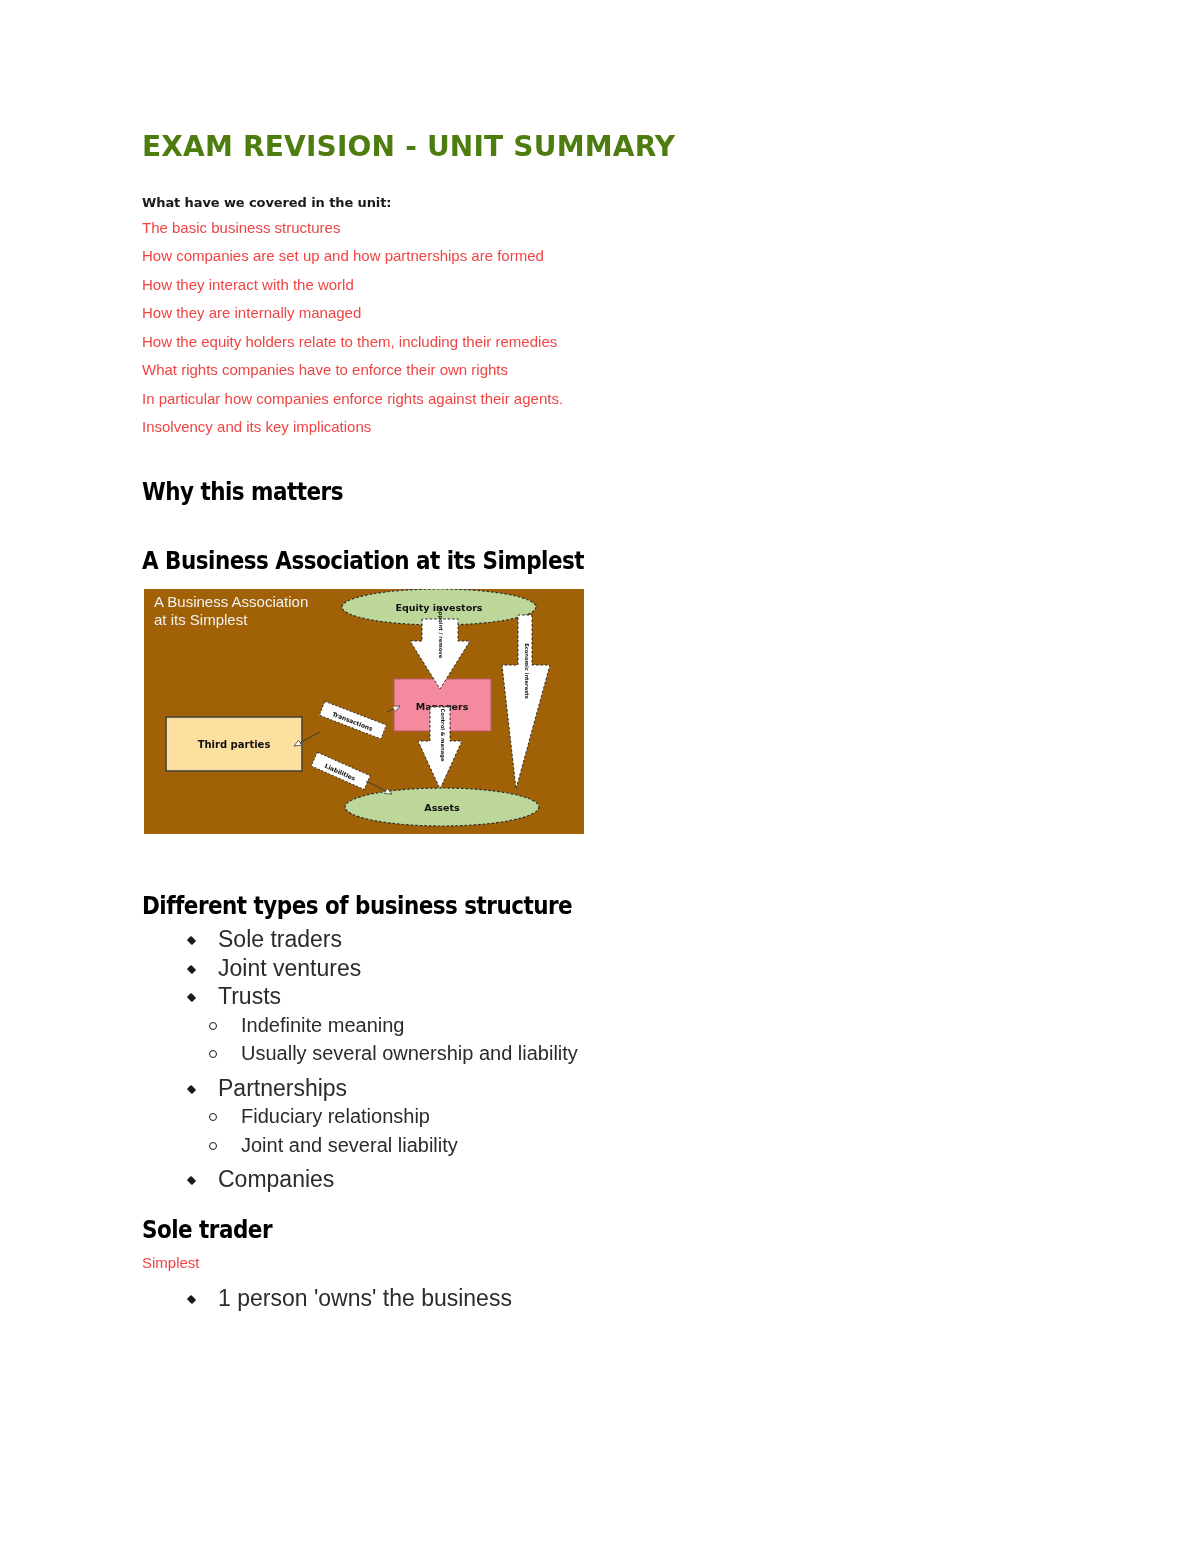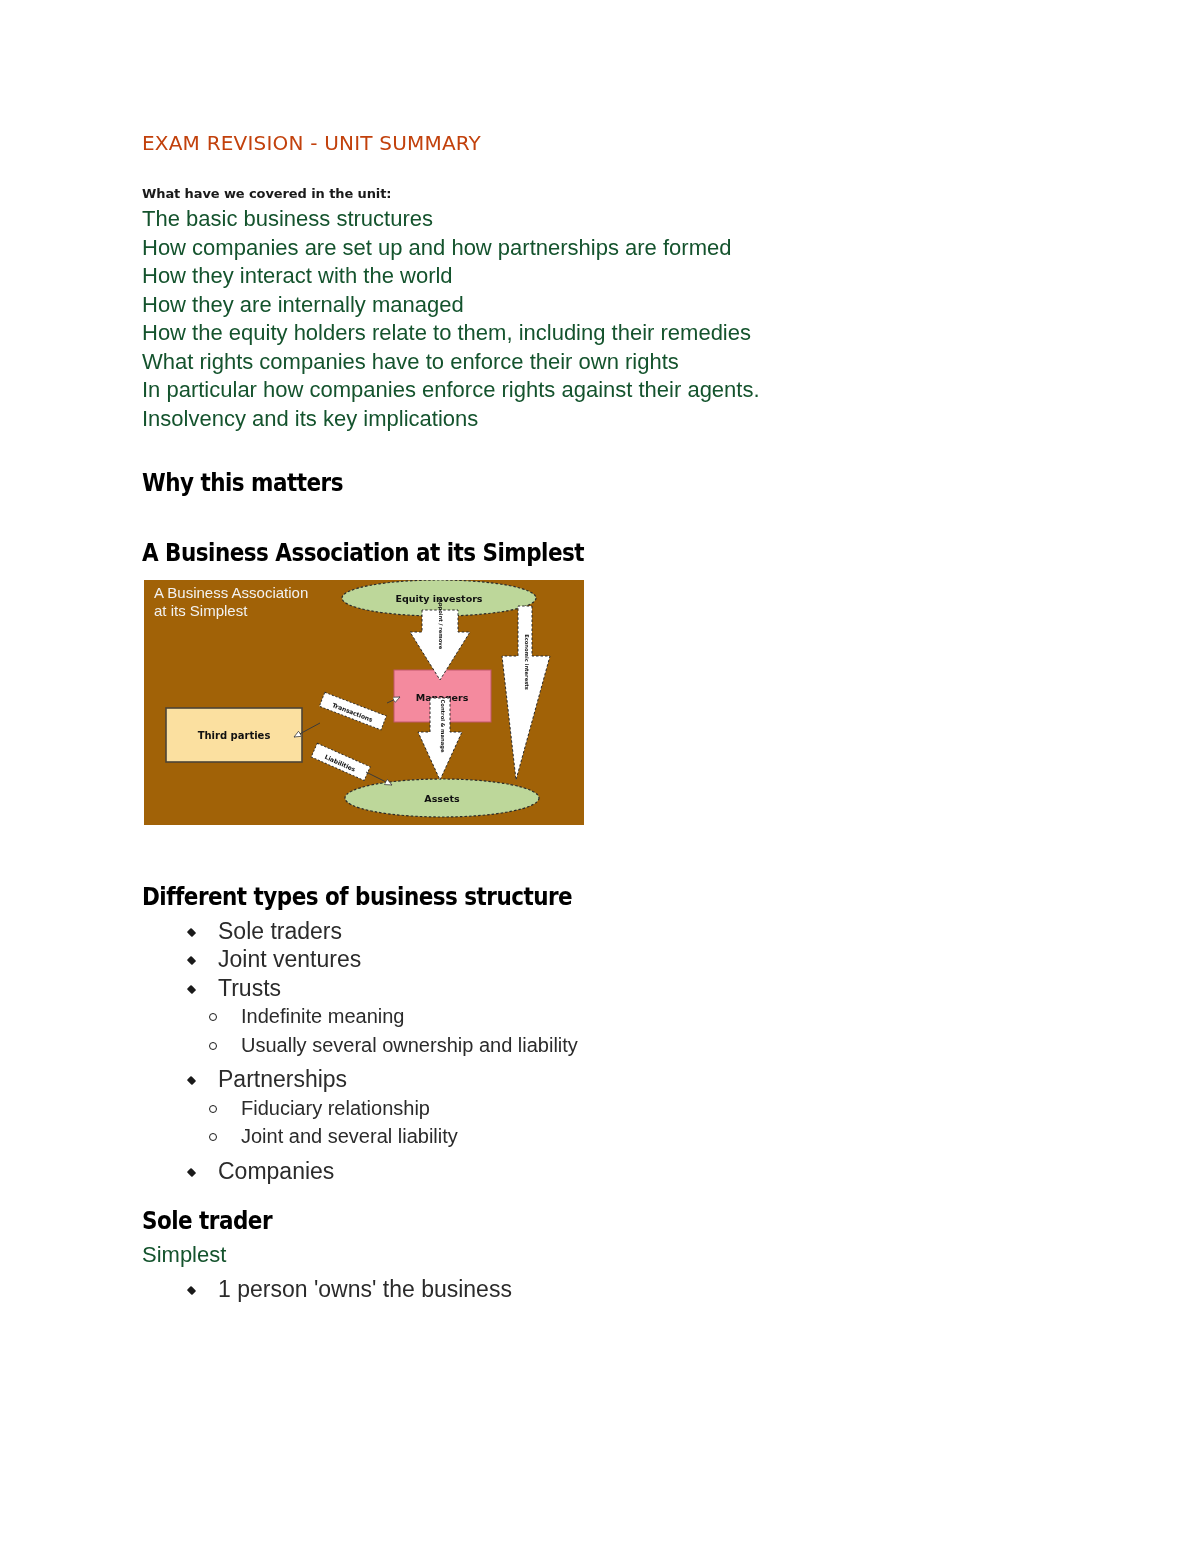--- a/index.html
+++ b/index.html
@@ -27,41 +27,41 @@
   .content {
     position: absolute;
     left: 142px;
     top: 132px;
     width: 920px;
   }
 
   
   .doc-title {
     font-family: "DejaVu Sans", sans-serif;
-    font-size: 20px;
-    font-weight: normal;
+    font-size: 28px;
+    font-weight: bold;
     letter-spacing: 0.2px;
-    color: #c2410c;
+    color: #4d7c0f;
     margin: 0 0 32px 0;
     line-height: 1.1;
   }
 
   .lead-label {
     font-family: "DejaVu Sans", sans-serif;
     font-size: 13px;
     font-weight: bold;
     color: #1a1a1a;
     margin: 0 0 4px 0;
     letter-spacing: -0.1px;
   }
 
   .body-line {
-    font-size: 22px;
+    font-size: 15px;
     line-height: 28.5px;
-    color: #14532d;
+    color: #ef4444;
     white-space: nowrap;
   }
 
   .section-heading {
     font-family: "DejaVu Sans", sans-serif;
     font-size: 25px;
     font-weight: bold;
     color: #000;
     line-height: 1.1;
     letter-spacing: -0.6px;

